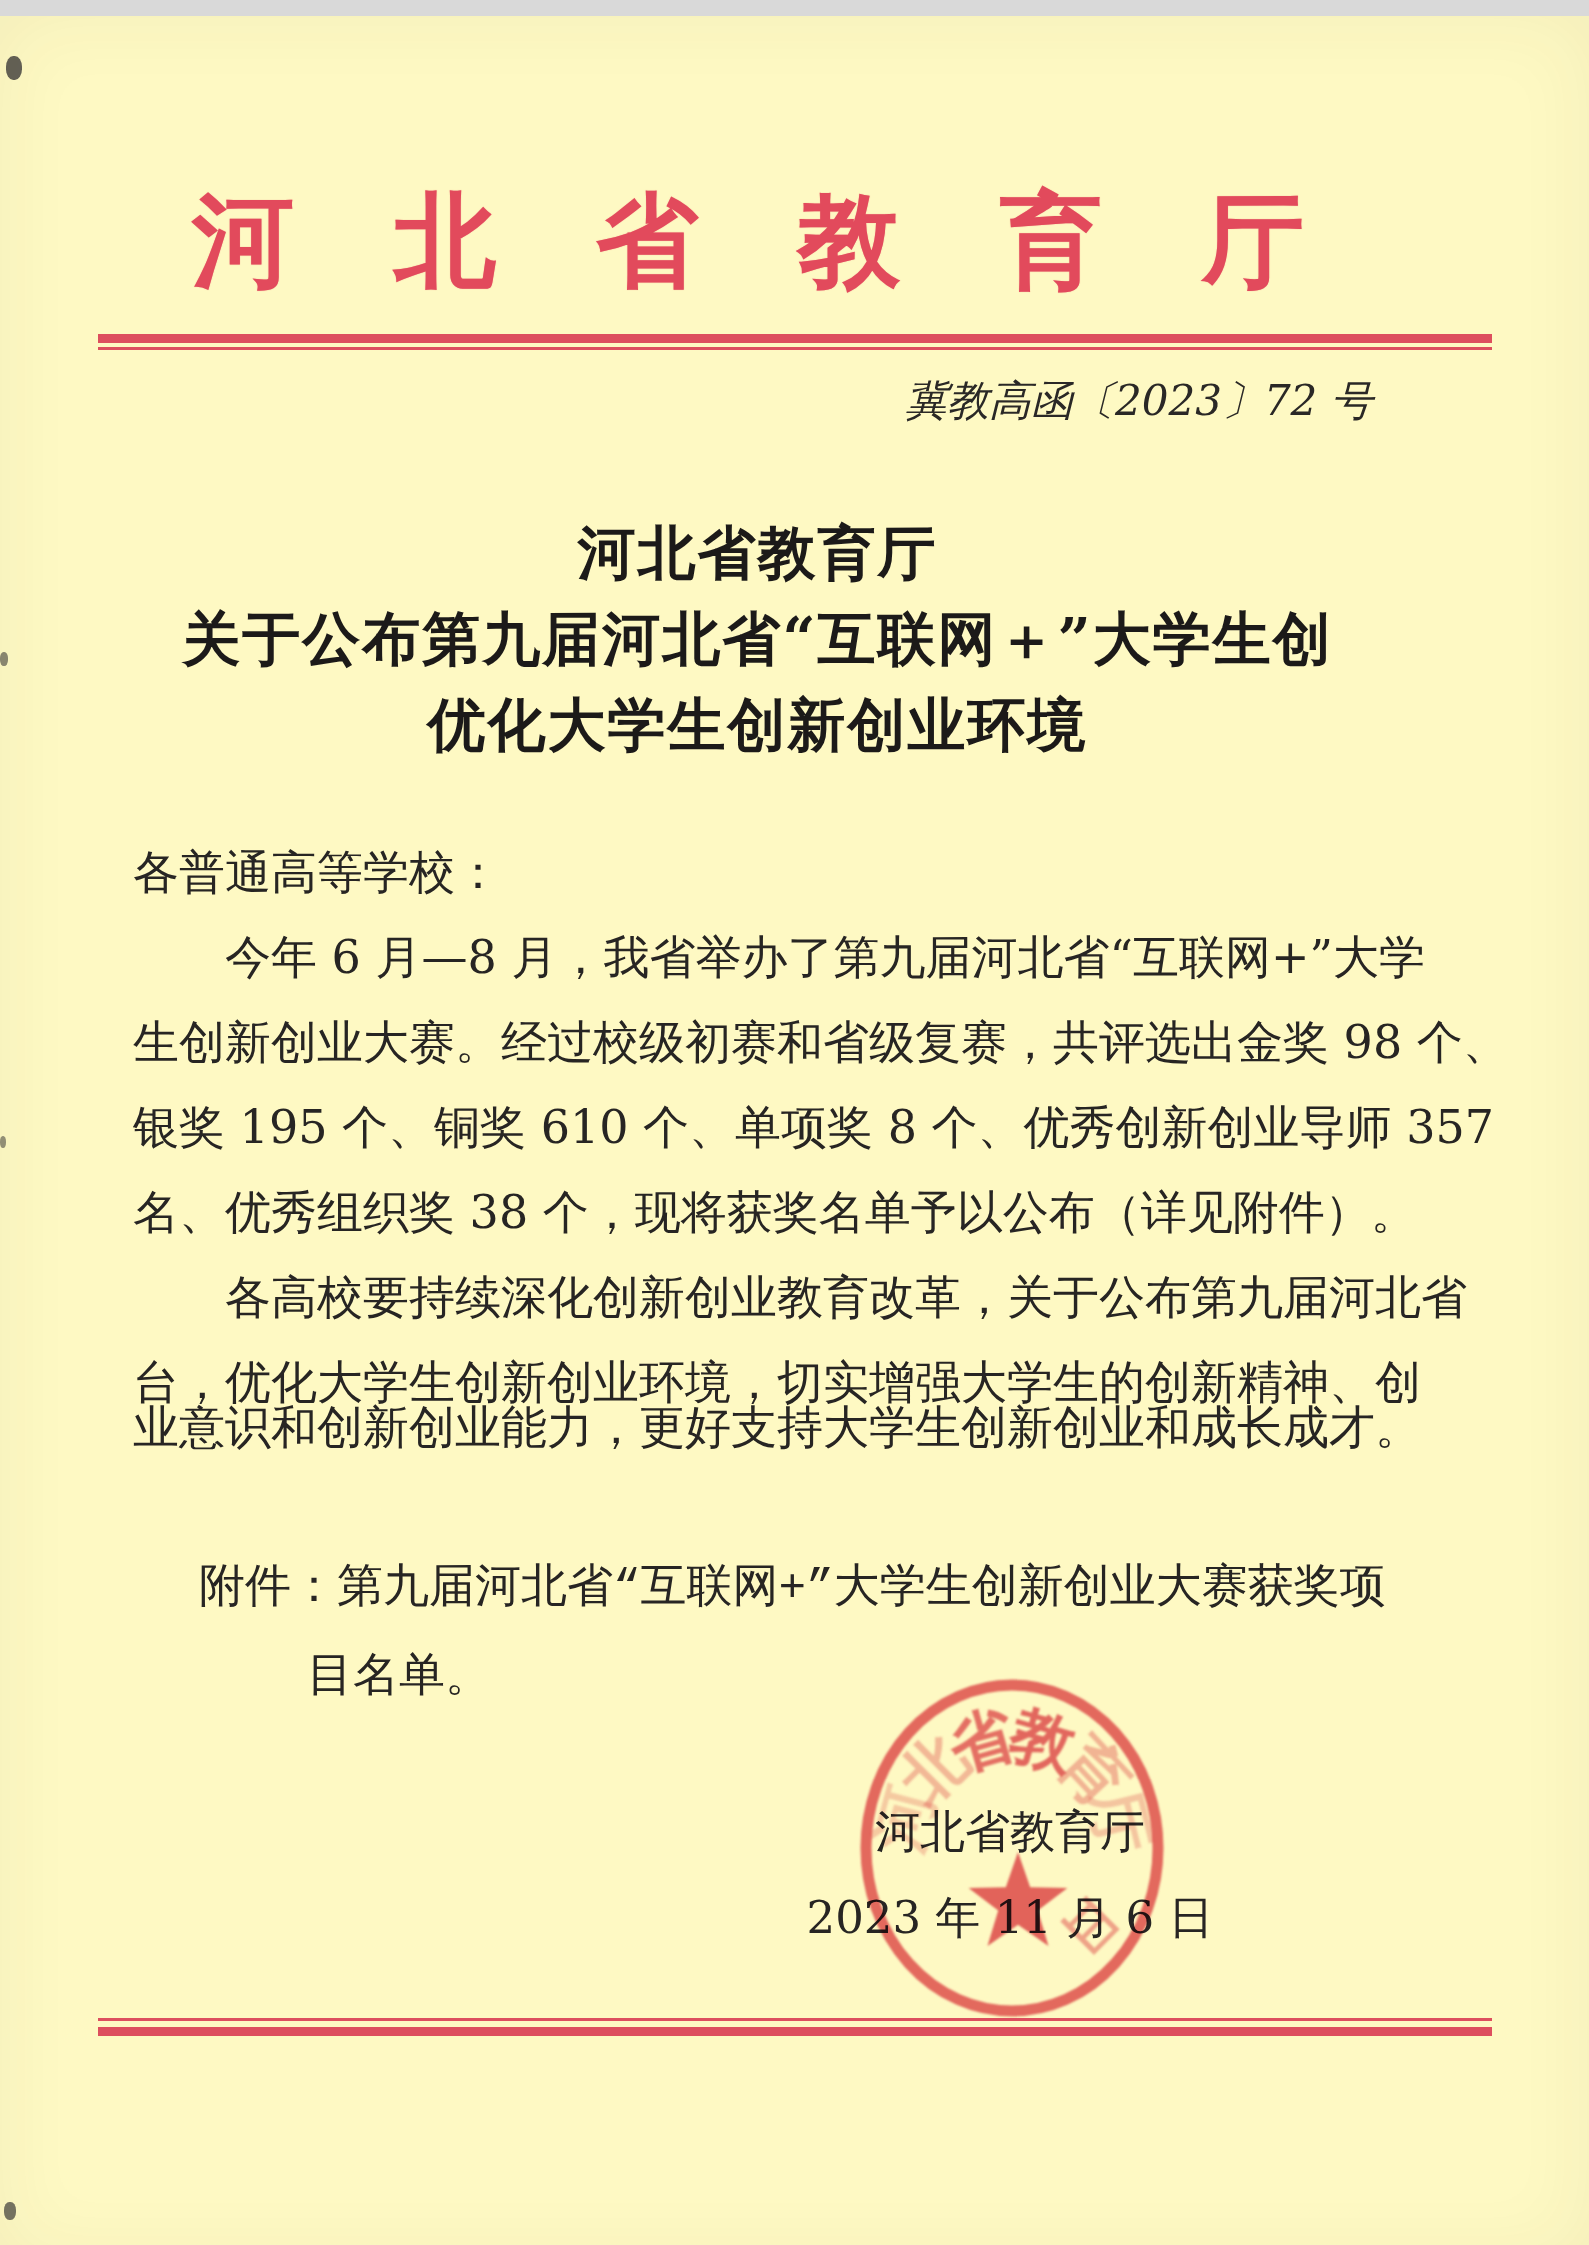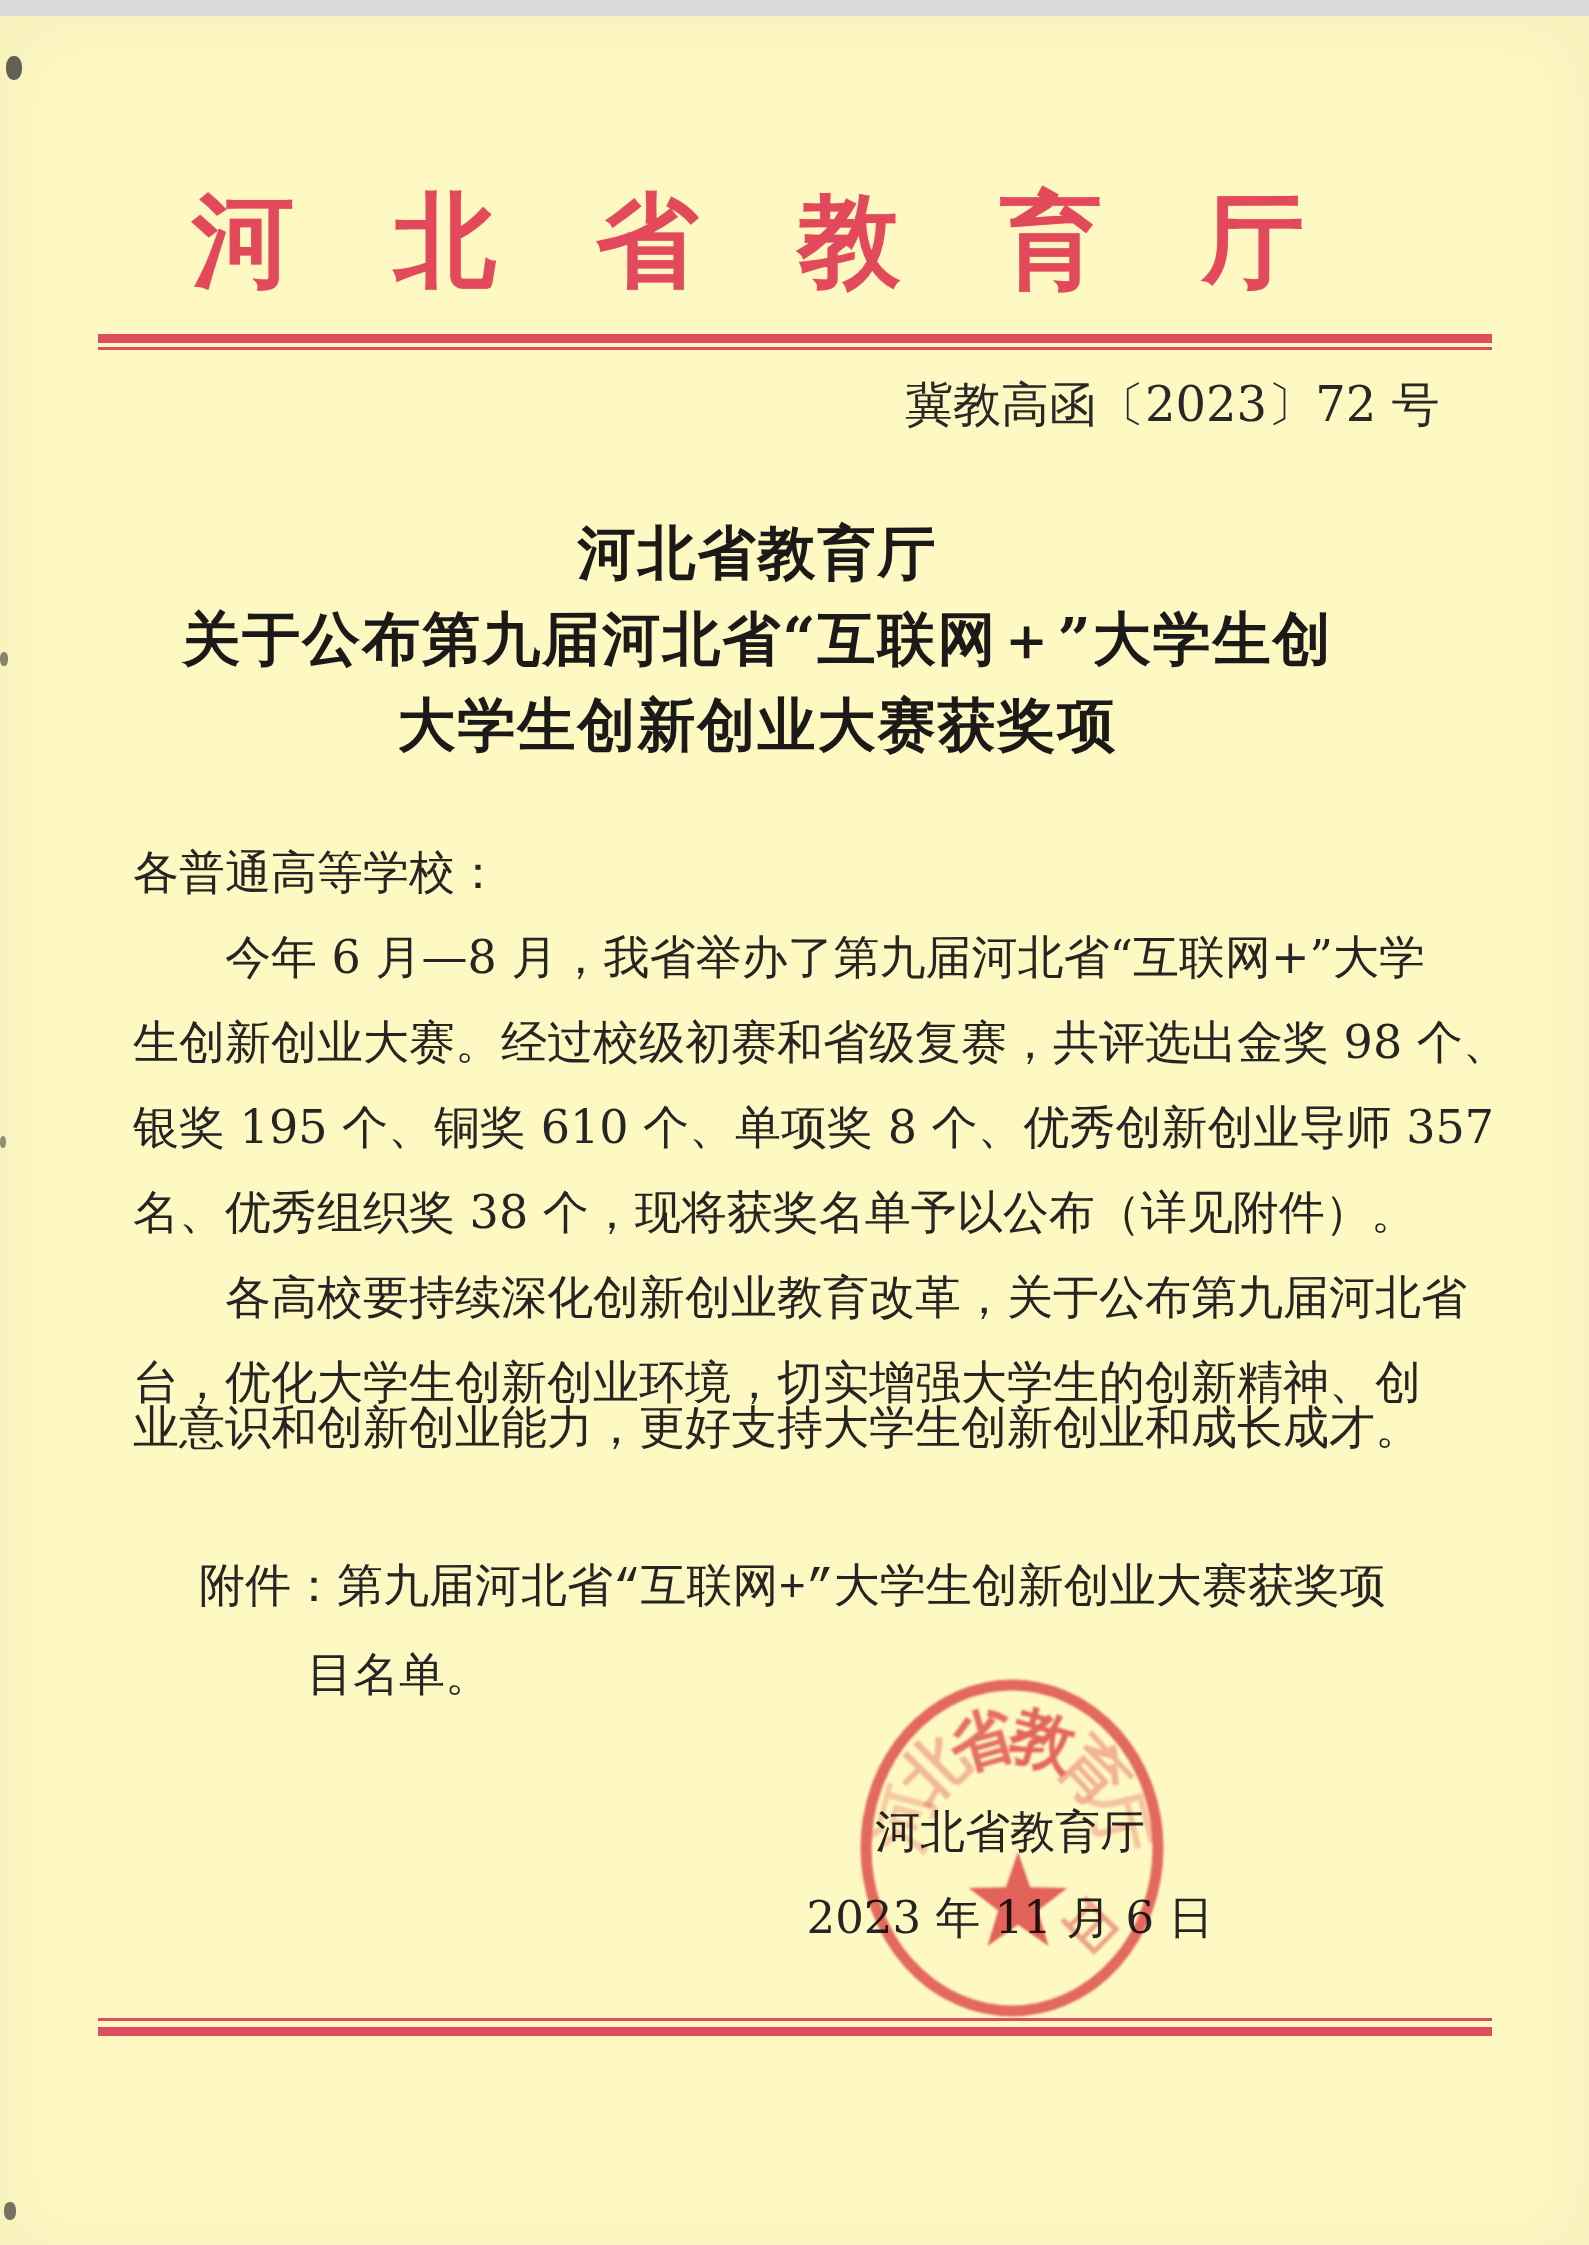--- a/index.html
+++ b/index.html
@@ -22,22 +22,23 @@
     letter-spacing:100px;
     white-space:nowrap;
     text-shadow:0 0 1px rgba(226,74,92,0.55);
   }
   .rule { position:absolute; left:98px; width:1394px; background:#dd4f5e; }
   .rule-thick { height:9px; }
   .rule-thin  { height:3px; }
 
   .doc-number {
     position:absolute; top:357px; left:905px; width:460px;
-    font-size:48px; text-align:right; white-space:nowrap;
+    font-size:42px; text-align:right; white-space:nowrap;
     color:#2a2826;
+    font-style:italic;
   }
 
   .title-block {
     position:absolute; top:494px; left:95px; width:1325px;
     text-align:center; font-weight:700;
     font-size:58px; line-height:86px; letter-spacing:2px;
     color:#1c1a19;
   }
 
   .bline {
@@ -79,21 +80,21 @@
 
   <div class="header-title">河北省教育厅</div>
   <div class="rule rule-thick" style="top:318px;"></div>
   <div class="rule rule-thin" style="top:331px;"></div>
 
   <div class="doc-number">冀教高函〔2023〕72 号</div>
 
   <div class="title-block">
     <div>河北省教育厅</div>
     <div>关于公布第九届河北省“互联网＋”大学生创</div>
-    <div>大学生创新创业大赛获奖项</div>
+    <div>优化大学生创新创业环境</div>
   </div>
 
   <div class="bline" style="top:828px;">各普通高等学校：</div>
 
   <div class="bline indent" style="top:913px;">今年 6 月—8 月，我省举办了第九届河北省“互联网+”大学</div>
   <div class="bline" style="top:998px;text-align:center;">生创新创业大赛。经过校级初赛和省级复赛，共评选出金奖 98 个、</div>
   <div class="bline" style="top:1083px;">银奖 195 个、铜奖 610 个、单项奖 8 个、优秀创新创业导师 357</div>
   <div class="bline" style="top:1168px;">名、优秀组织奖 38 个，现将获奖名单予以公布（详见附件）。</div>
 
   <div class="bline indent" style="top:1253px;">各高校要持续深化创新创业教育改革，关于公布第九届河北省</div>

